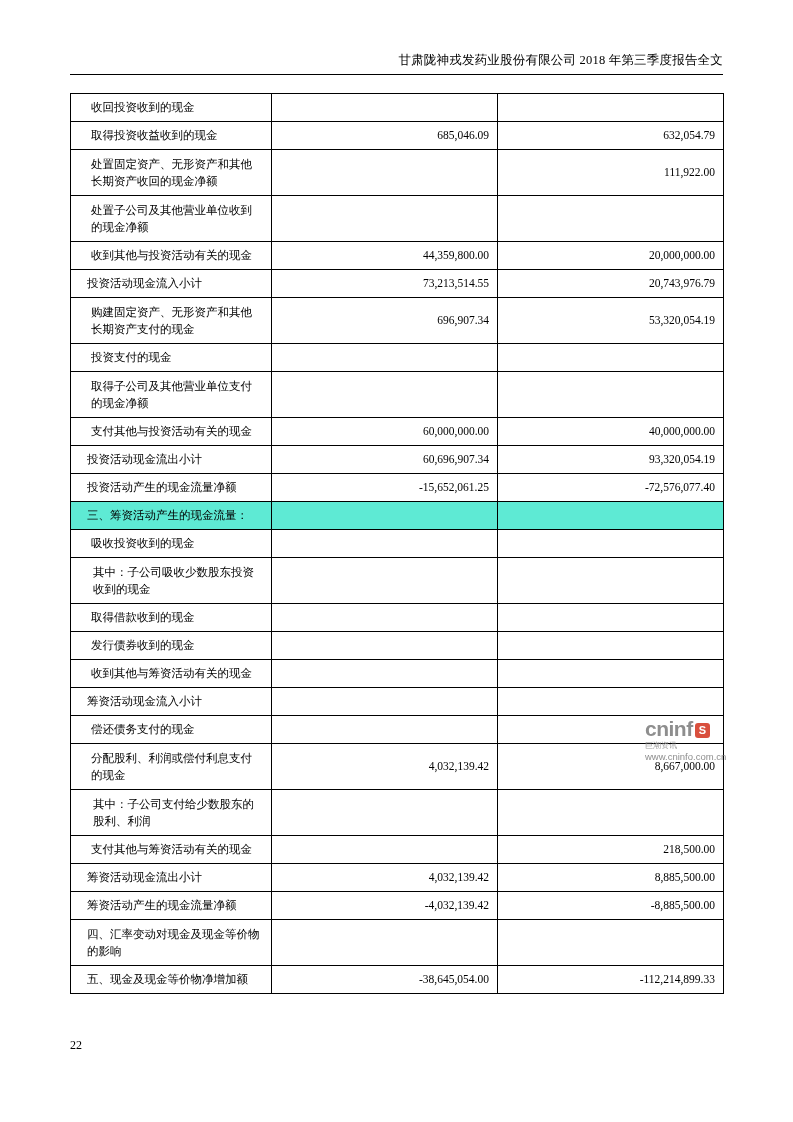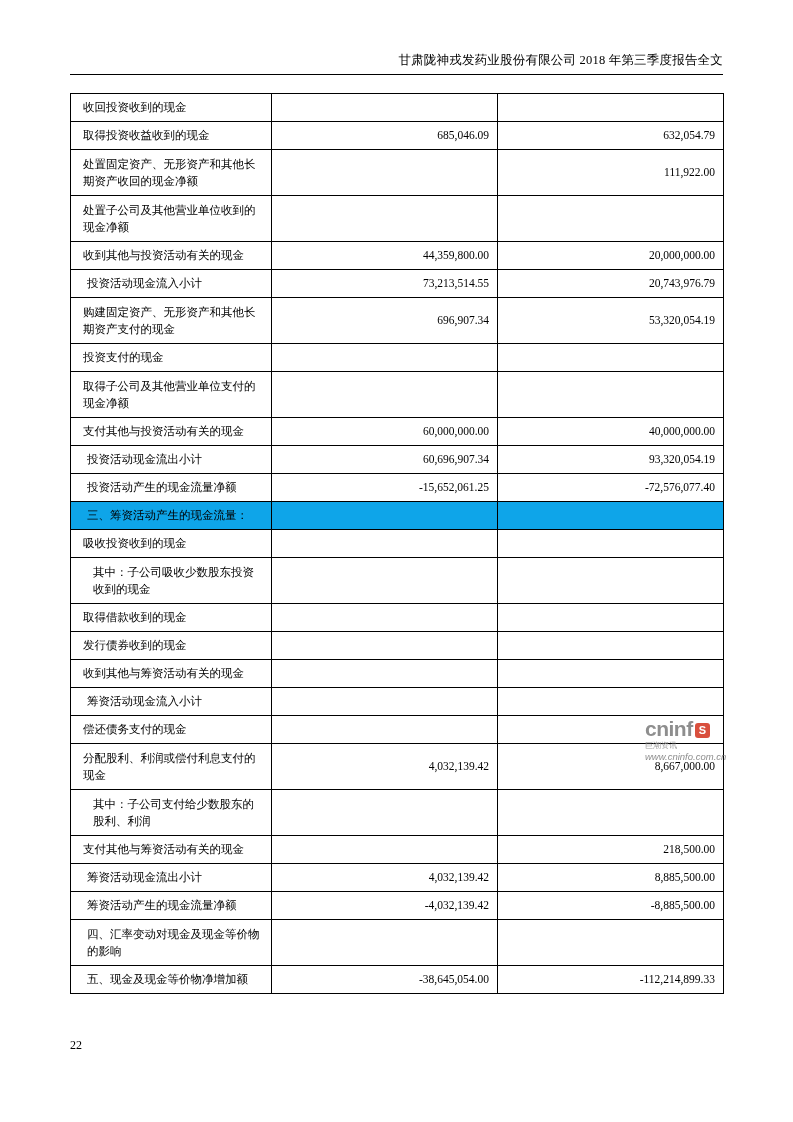--- a/index.html
+++ b/index.html
@@ -55,29 +55,29 @@
     border: 1px solid #000000;
     padding: 0 8px;
     vertical-align: middle;
     line-height: 17px;
     height: 28px;
     box-sizing: border-box;
   }
   td.lbl {
     text-align: left;
   }
-  td.lbl.ind1 { padding-left: 12px; margin-top: 26px; }
+  td.lbl.ind1 { padding-left: 20px; margin-top: 26px; }
   td.lbl.ind2 { padding-left: 22px; }
   td.lbl.ind0 { padding-left: 16px; }
   td.num {
     text-align: right;
     font-family: "Liberation Serif", "DejaVu Serif", serif;
   }
   tr.tall td { height: 46px; }
-  tr.shade td { background: #0ea5e9; }
+  tr.shade td { background: #5eead4; }
   .pagenum {
     position: absolute;
     left: 70px;
     top: 1038px;
     width: 653px;
     text-align: left;
     font-size: 12px;
   }
   
   .logo {
@@ -112,21 +112,20 @@
     font-family: "Liberation Sans", sans-serif;
     font-size: 8px;
     color: #9a9a9a;
     line-height: 11px;
   }
   .logo .url {
     font-family: "Liberation Sans", sans-serif;
     font-size: 9.5px;
     color: #8e8e8e;
     line-height: 12px;
-    font-style: italic;
   }
 </style>
 </head>
 <body>
 
 <div class="page">
 
   <div class="header">甘肃陇神戎发药业股份有限公司 2018 年第三季度报告全文</div>
   <div class="header-rule"></div>
 

